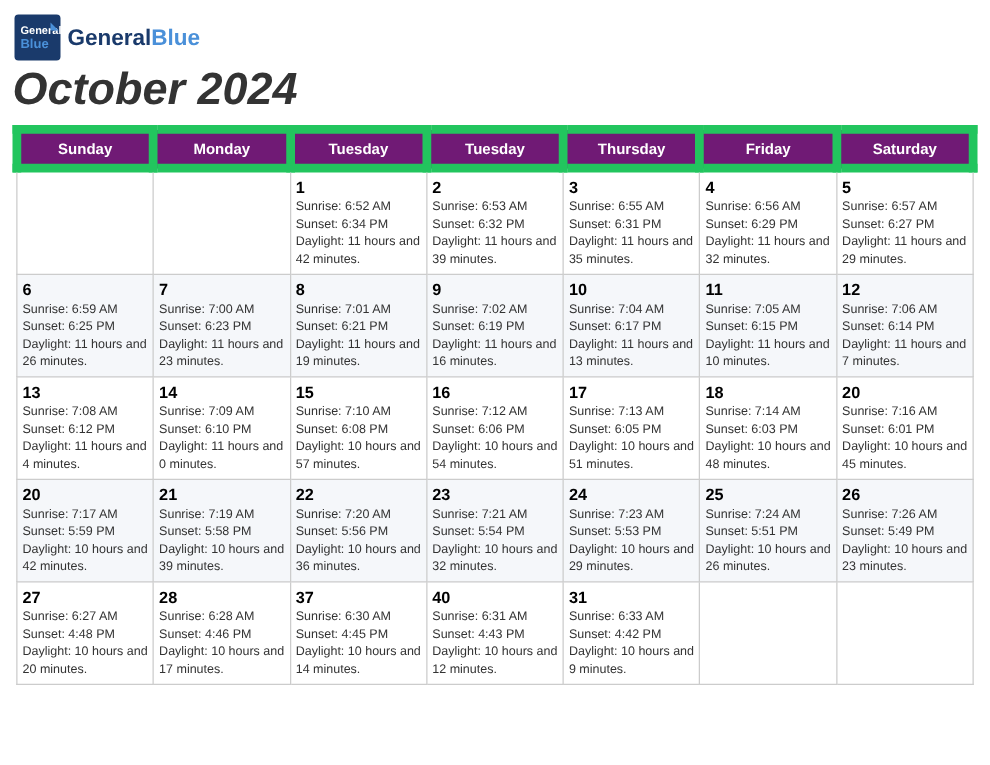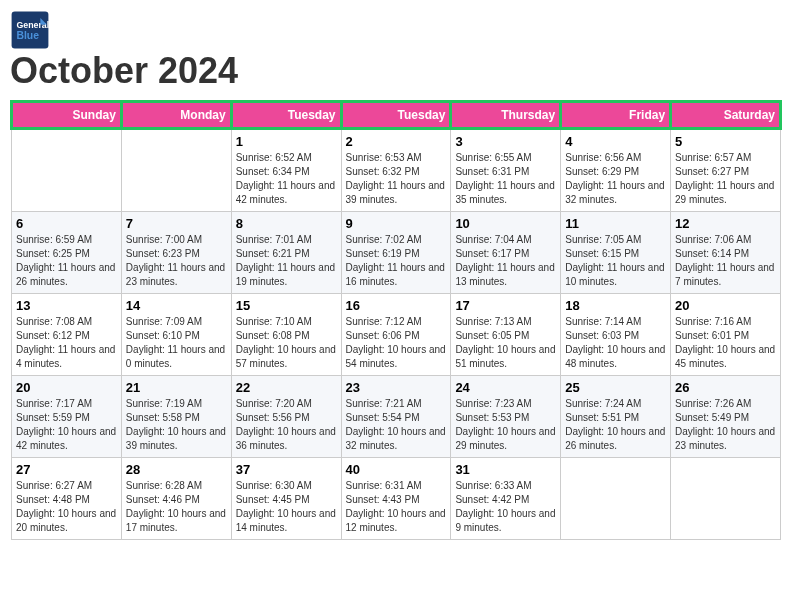--- a/index.html
+++ b/index.html
@@ -24,42 +24,43 @@
       font-weight: bold;
       color: #1a3a6b;
     }
     .logo-icon {
       width: 40px;
       height: 40px;
       margin-right: 4px;
     }
     .title-block {
       text-align: center;
+      font-style: italic;
     }
     .month-title {
       font-size: 36px;
       font-weight: bold;
       color: #333;
     }
     .subtitle {
       font-size: 16px;
       color: #555;
     }
     .calendar {
       width: 100%;
       border-collapse: collapse;
       font-size: 11px;
     }
     .calendar th {
-      background-color: #ec4899;
+      background-color: #701a75;
       color: white;
       padding: 5px 4px;
-      text-align: right;
+      text-align: center;
       font-size: 12px;
-      border: 3px solid #22c55e;
+      border: 7px solid #22c55e;
     }
     .calendar td {
       border: 1px solid #ccc;
       padding: 4px;
       vertical-align: top;
       width: calc(100% / 7);
       min-height: 80px;
       background: #fff;
     }
     .calendar tr:nth-child(even) td {
@@ -83,20 +84,23 @@
 <body>
 
 <div class="header">
   <div class="logo">
     <svg class="logo-icon" viewBox="0 0 50 50">
       <rect x="2" y="2" width="46" height="46" rx="4" fill="#1a3a6b"></rect>
       <text x="8" y="22" font-size="11" fill="white" font-family="Arial" font-weight="bold">General</text>
       <text x="8" y="36" font-size="13" fill="#4a90d9" font-family="Arial" font-weight="bold">Blue</text>
       <polygon points="38,10 46,18 38,18" fill="#4a90d9"></polygon>
     </svg>
+    <div>
+      <div><span>General</span><span style="color:#4a90d9">Blue</span></div>
+    </div>
   </div>
   <div class="title-block">
     <div class="month-title">October 2024</div>
   </div>
 </div>
 
 <table class="calendar">
   <thead>
     <tr>
     <th>Sunday</th>

